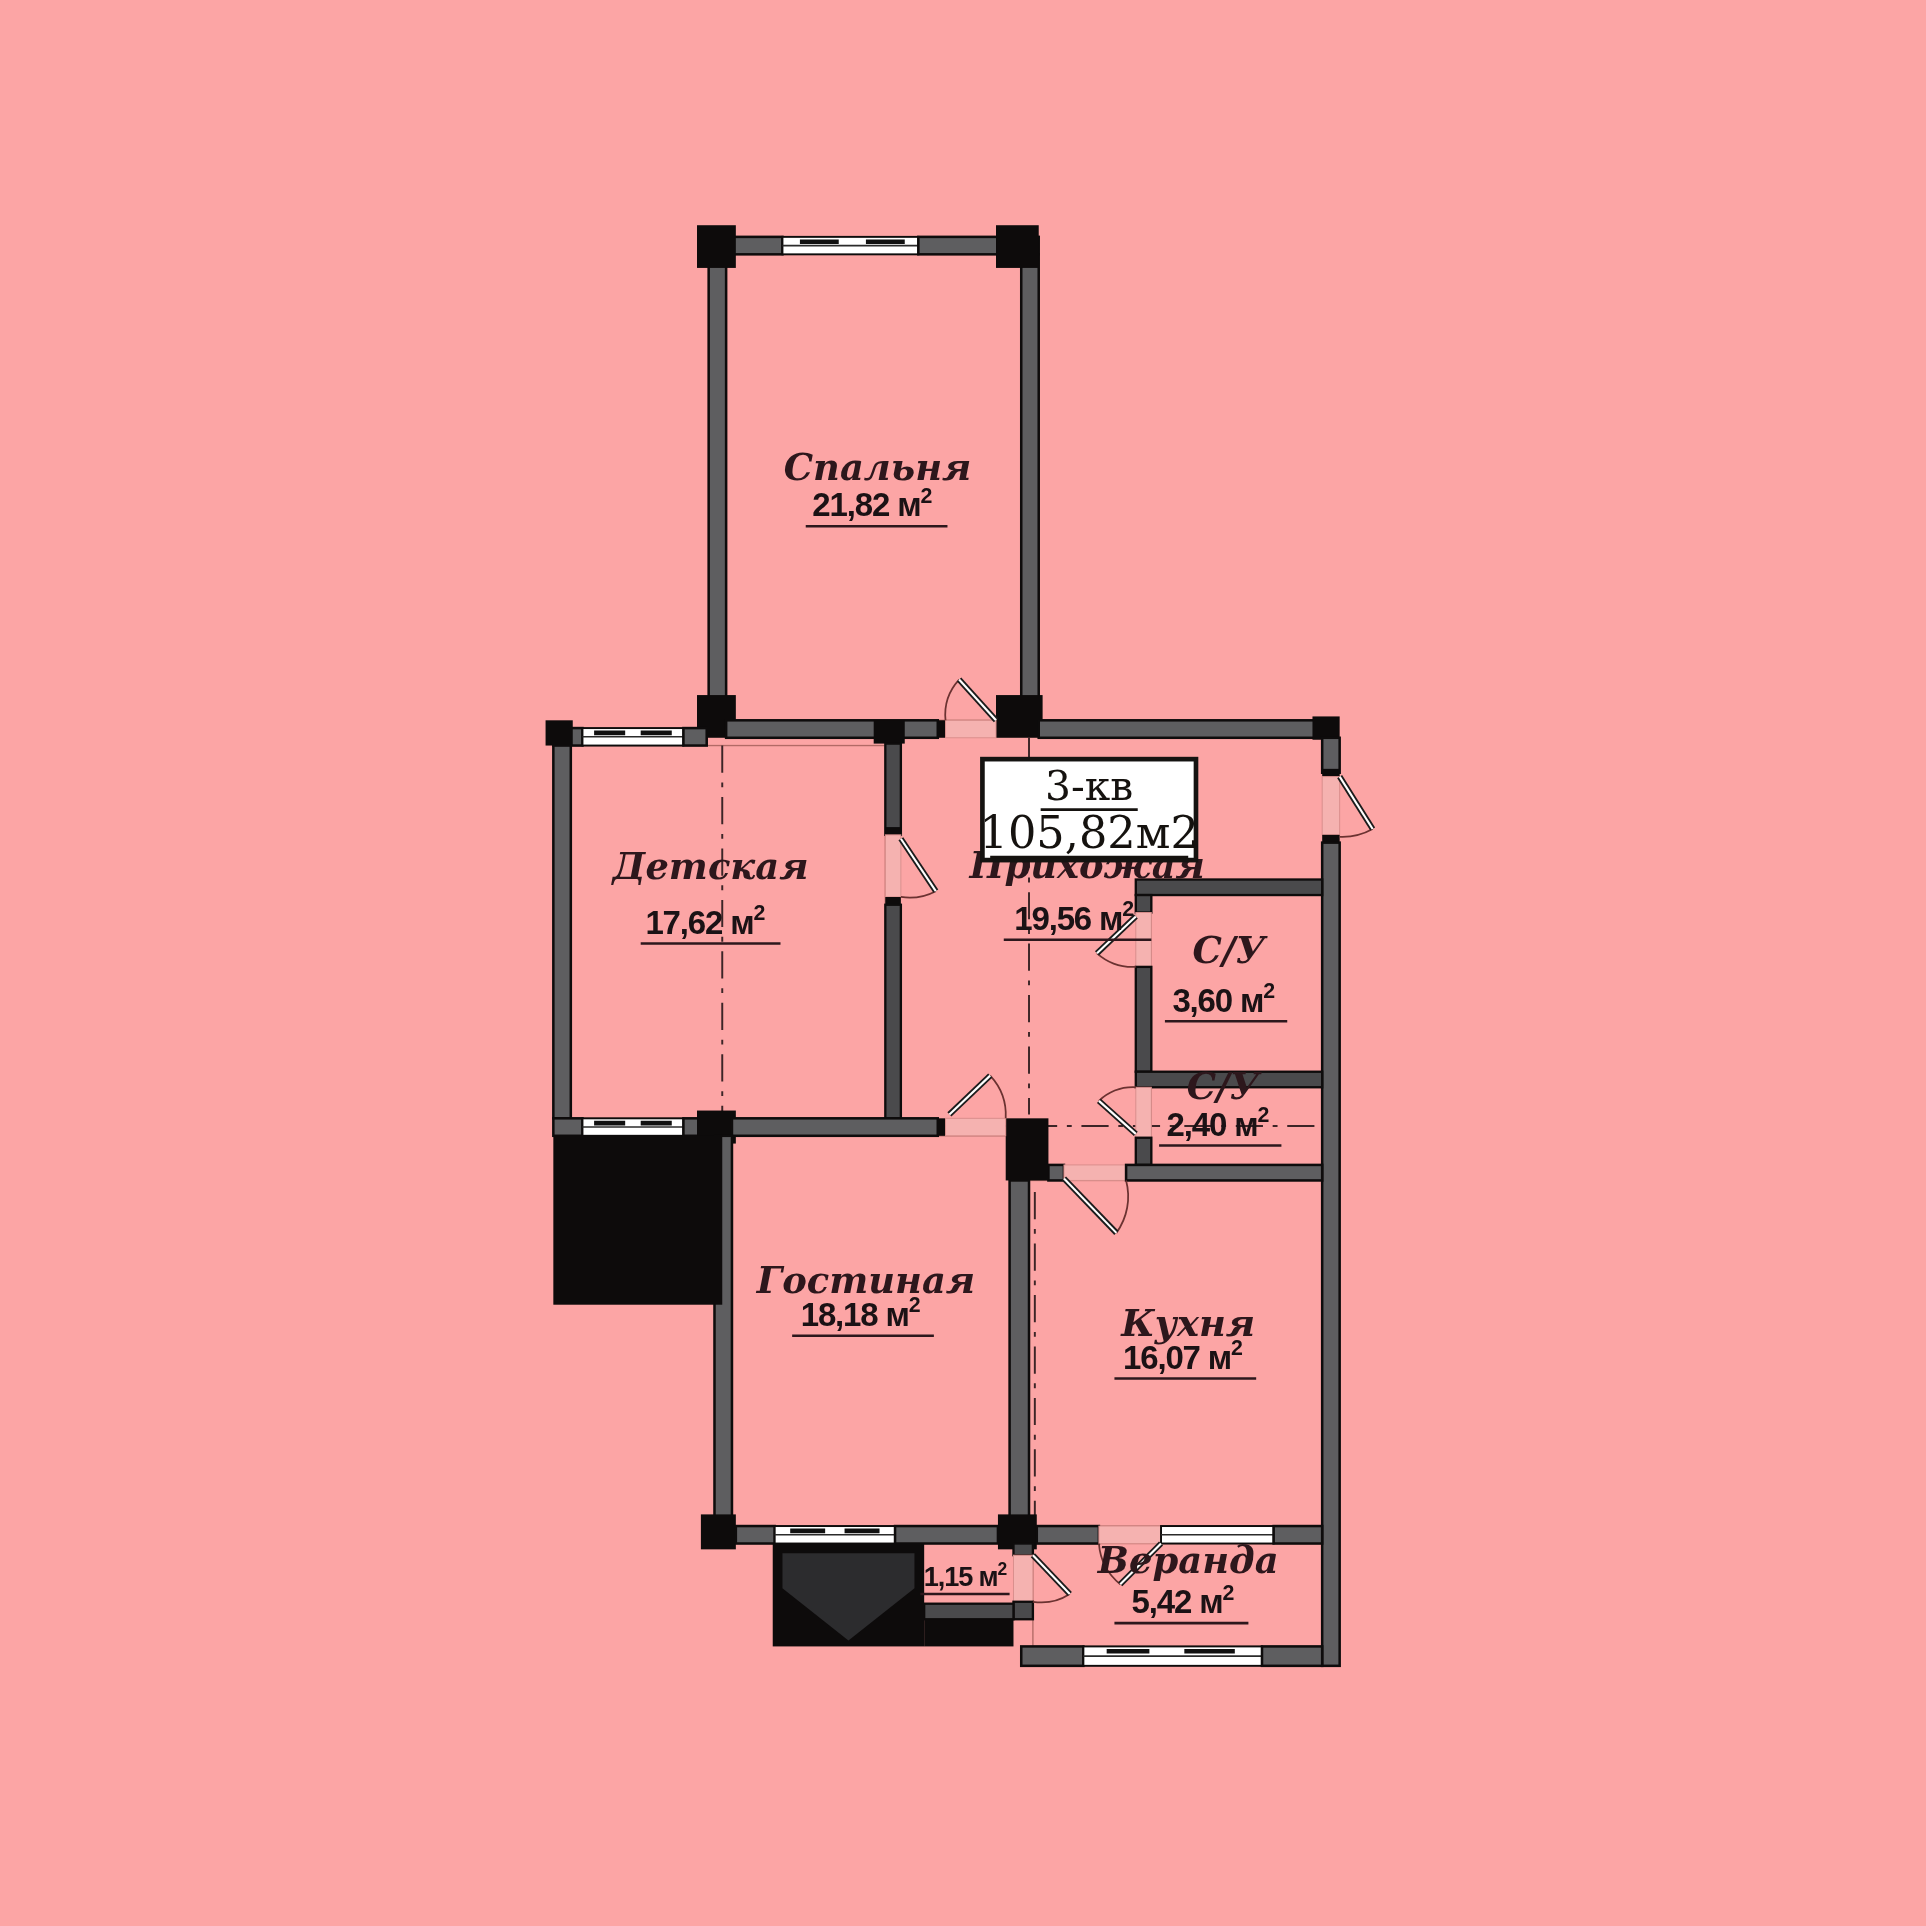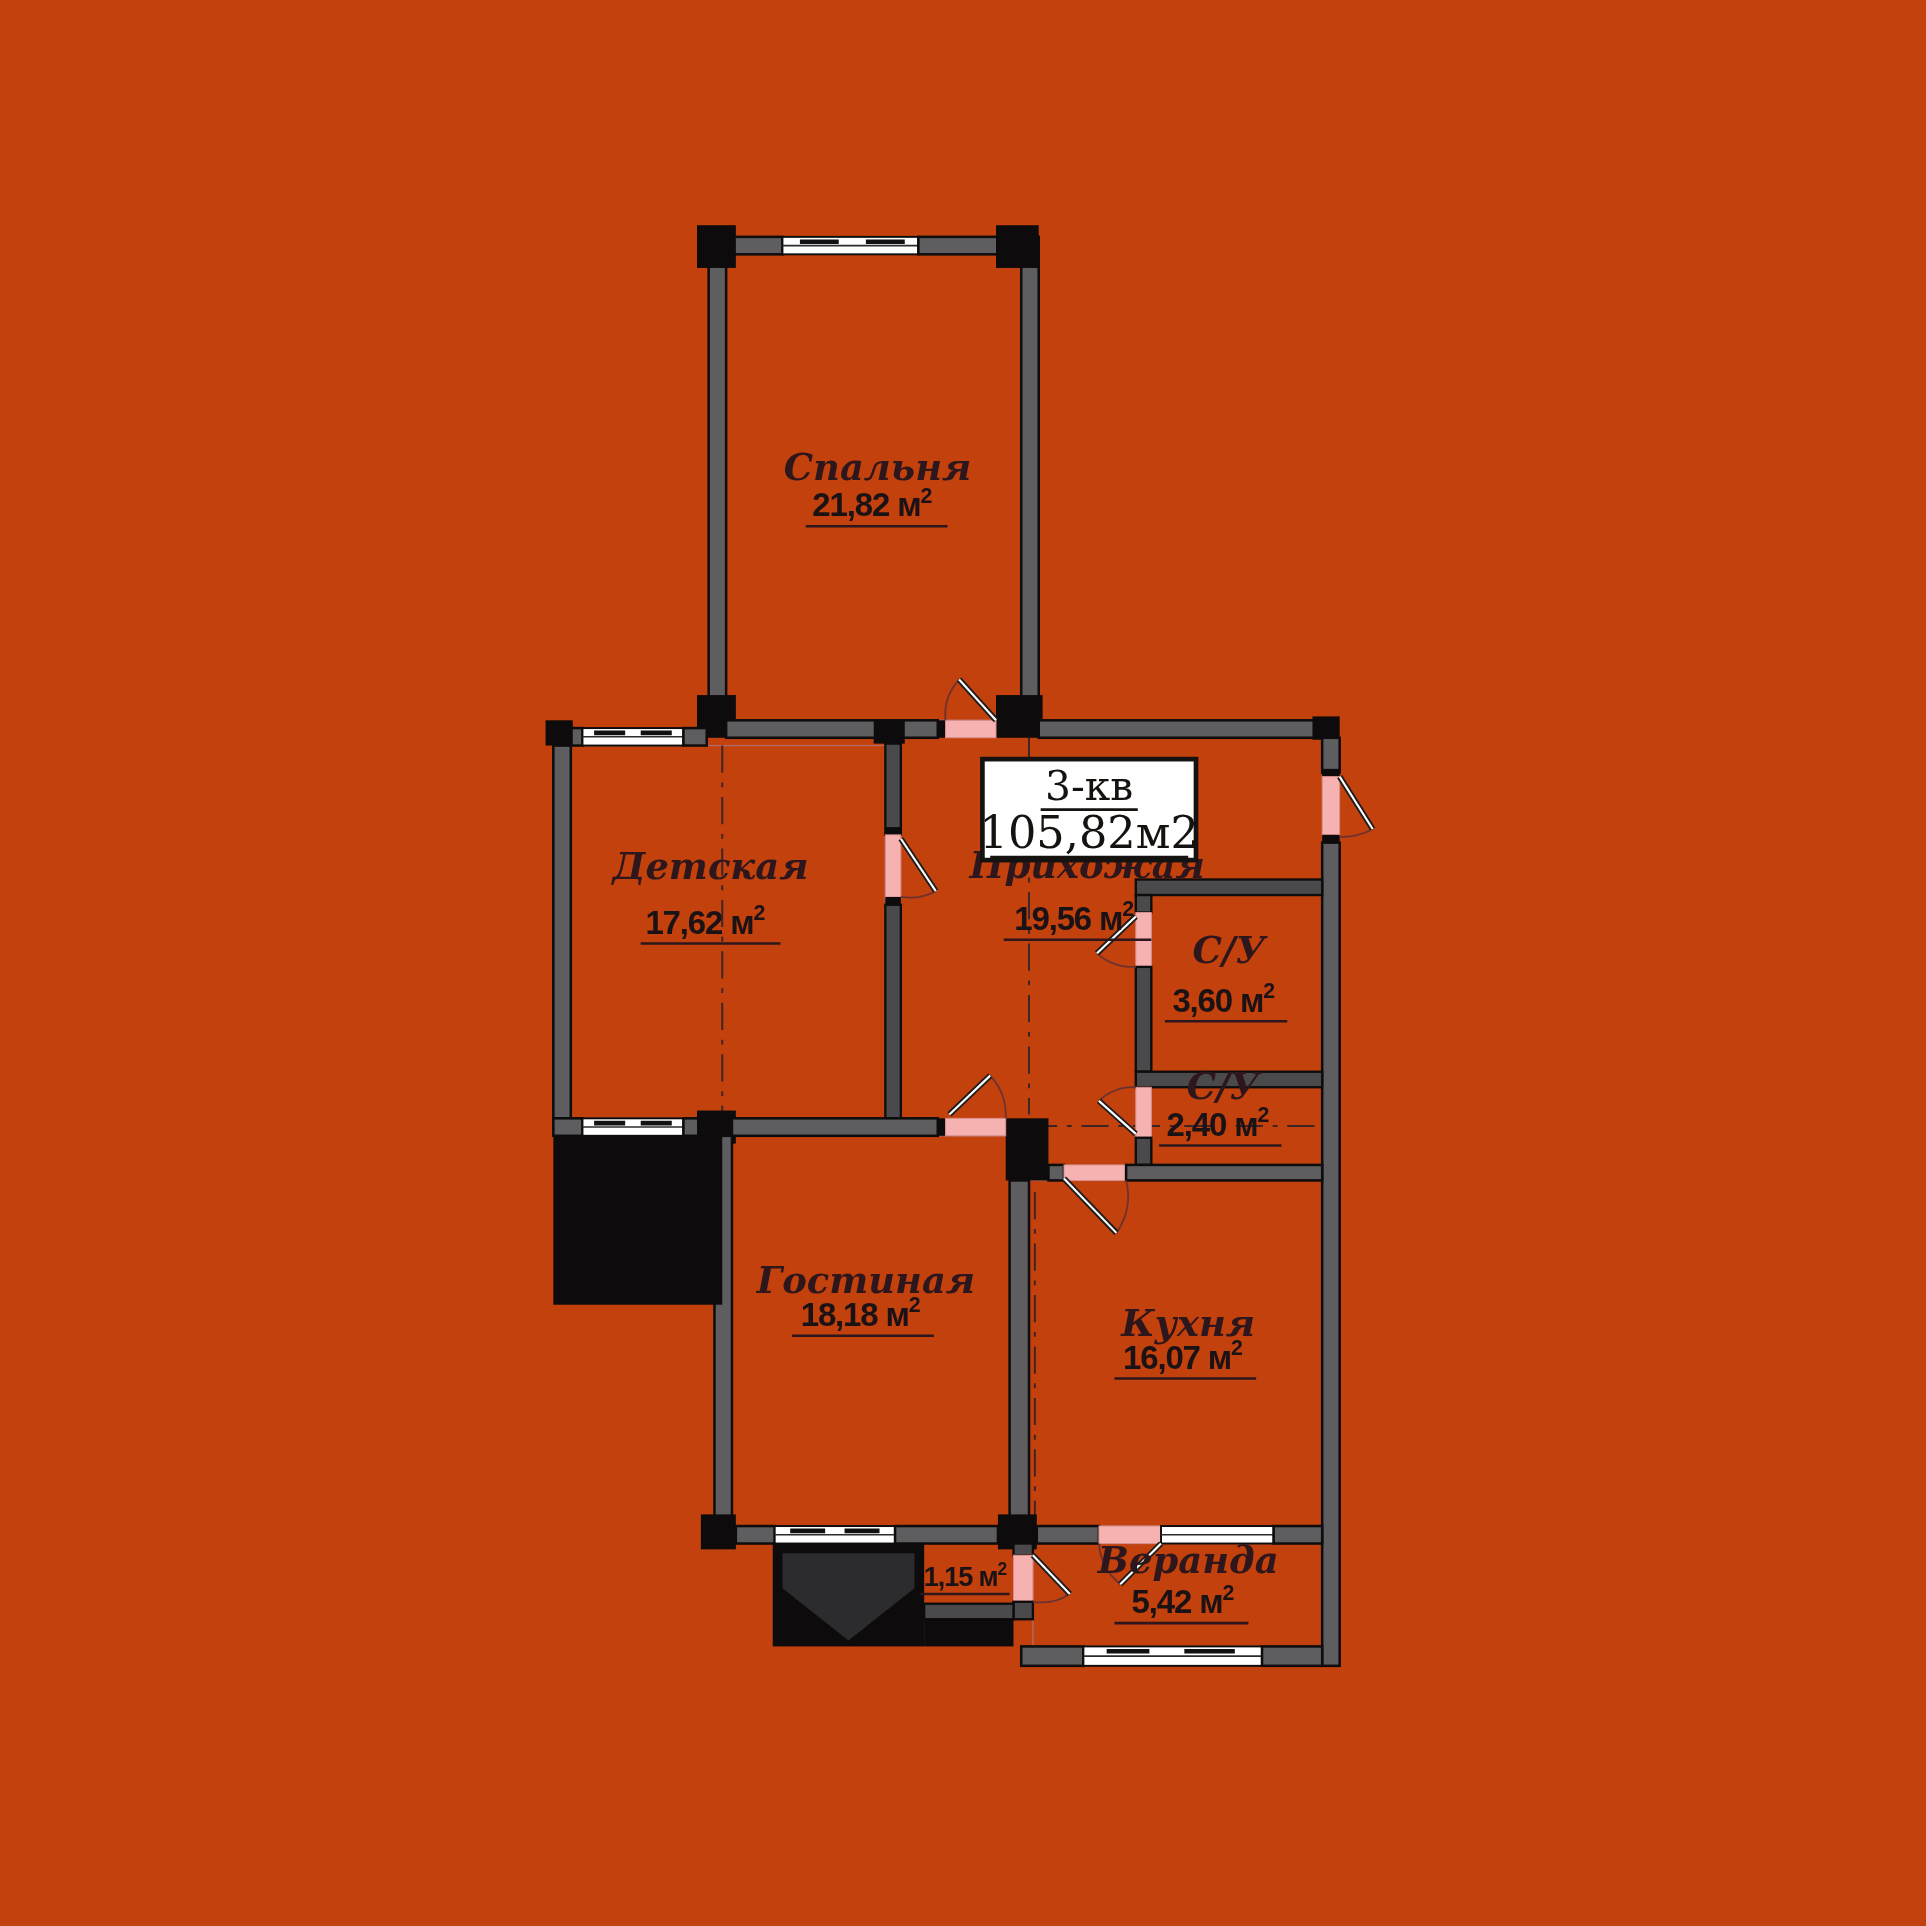--- a/index.html
+++ b/index.html
@@ -1,16 +1,16 @@
 <!DOCTYPE html>
 <html style="font-size:6.2px"><head>
 <meta charset="utf-8">
 <style>
   html,body{margin:0;padding:0;background:#ffffff;width:100%;height:100%;}
-  .stage{width:min(100vw,100vh);height:min(100vw,100vh);margin:0 auto;background:#c2410c;}
+  .stage{width:min(100vw,100vh);height:min(100vw,100vh);margin:0 auto;background:#fca5a5;}
   svg{display:block;width:100%;height:100%;}
   .wall{fill:#5e5e60;stroke:#0e0c0c;stroke-width:1.3;}
   .wall2{fill:#4a4a4c;stroke:#0e0c0c;stroke-width:1.2;}
   .blk{fill:#0d0b0b;}
   .blk2{fill:#2c2c2e;}
   .win{fill:#ffffff;stroke:#0e0c0c;stroke-width:1;}
   .winline{stroke:#2b2b2b;stroke-width:0.8;fill:none;}
   .windash{stroke:#111;stroke-width:2.4;fill:none;}
   .door{fill:#f5b2b0;stroke:#d98e8c;stroke-width:0.5;}
   .leaf{stroke:#1c1c1c;stroke-width:3;fill:none;}

